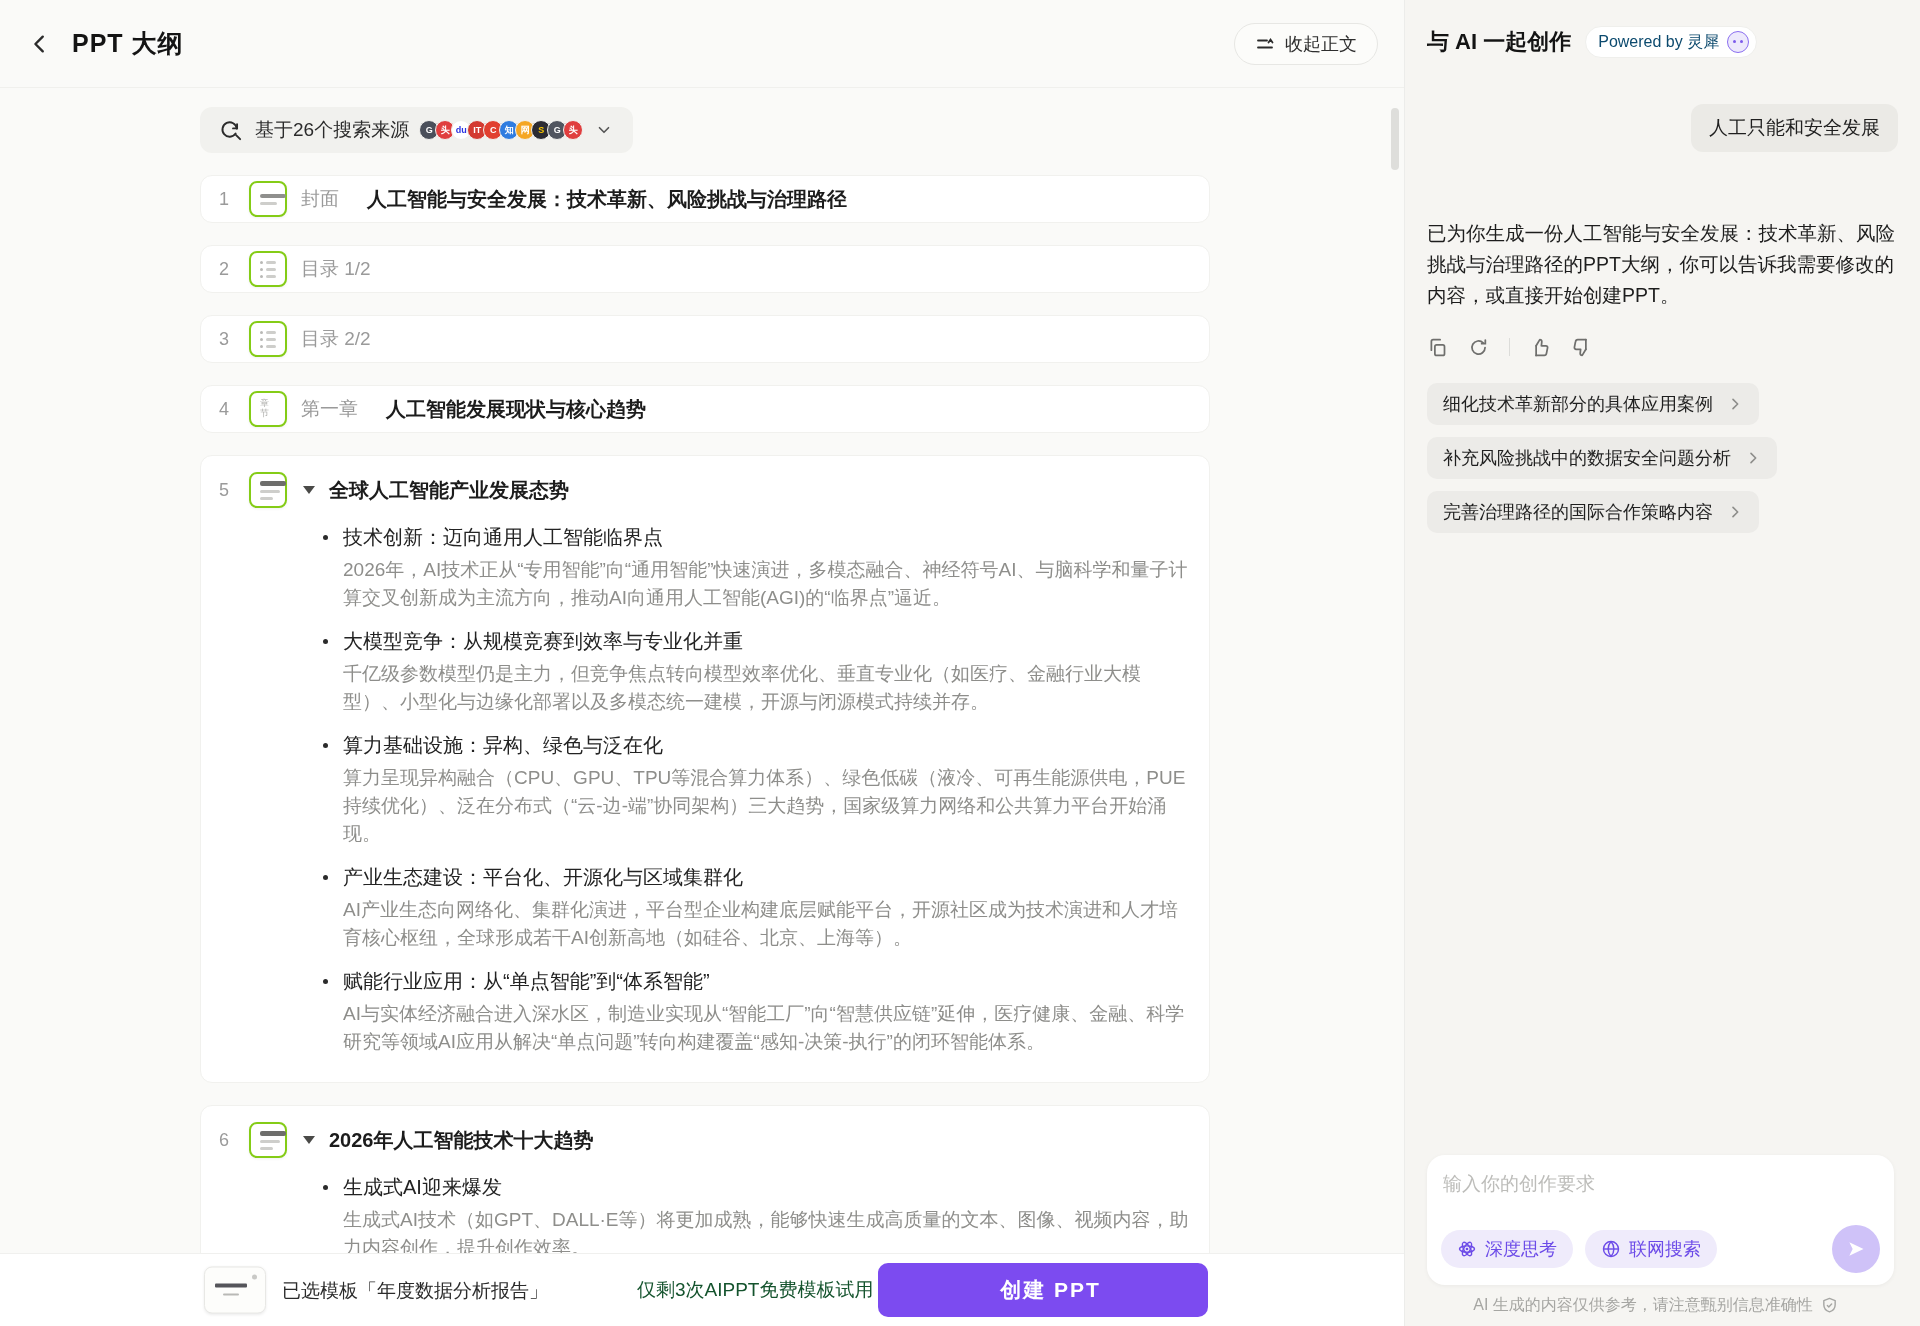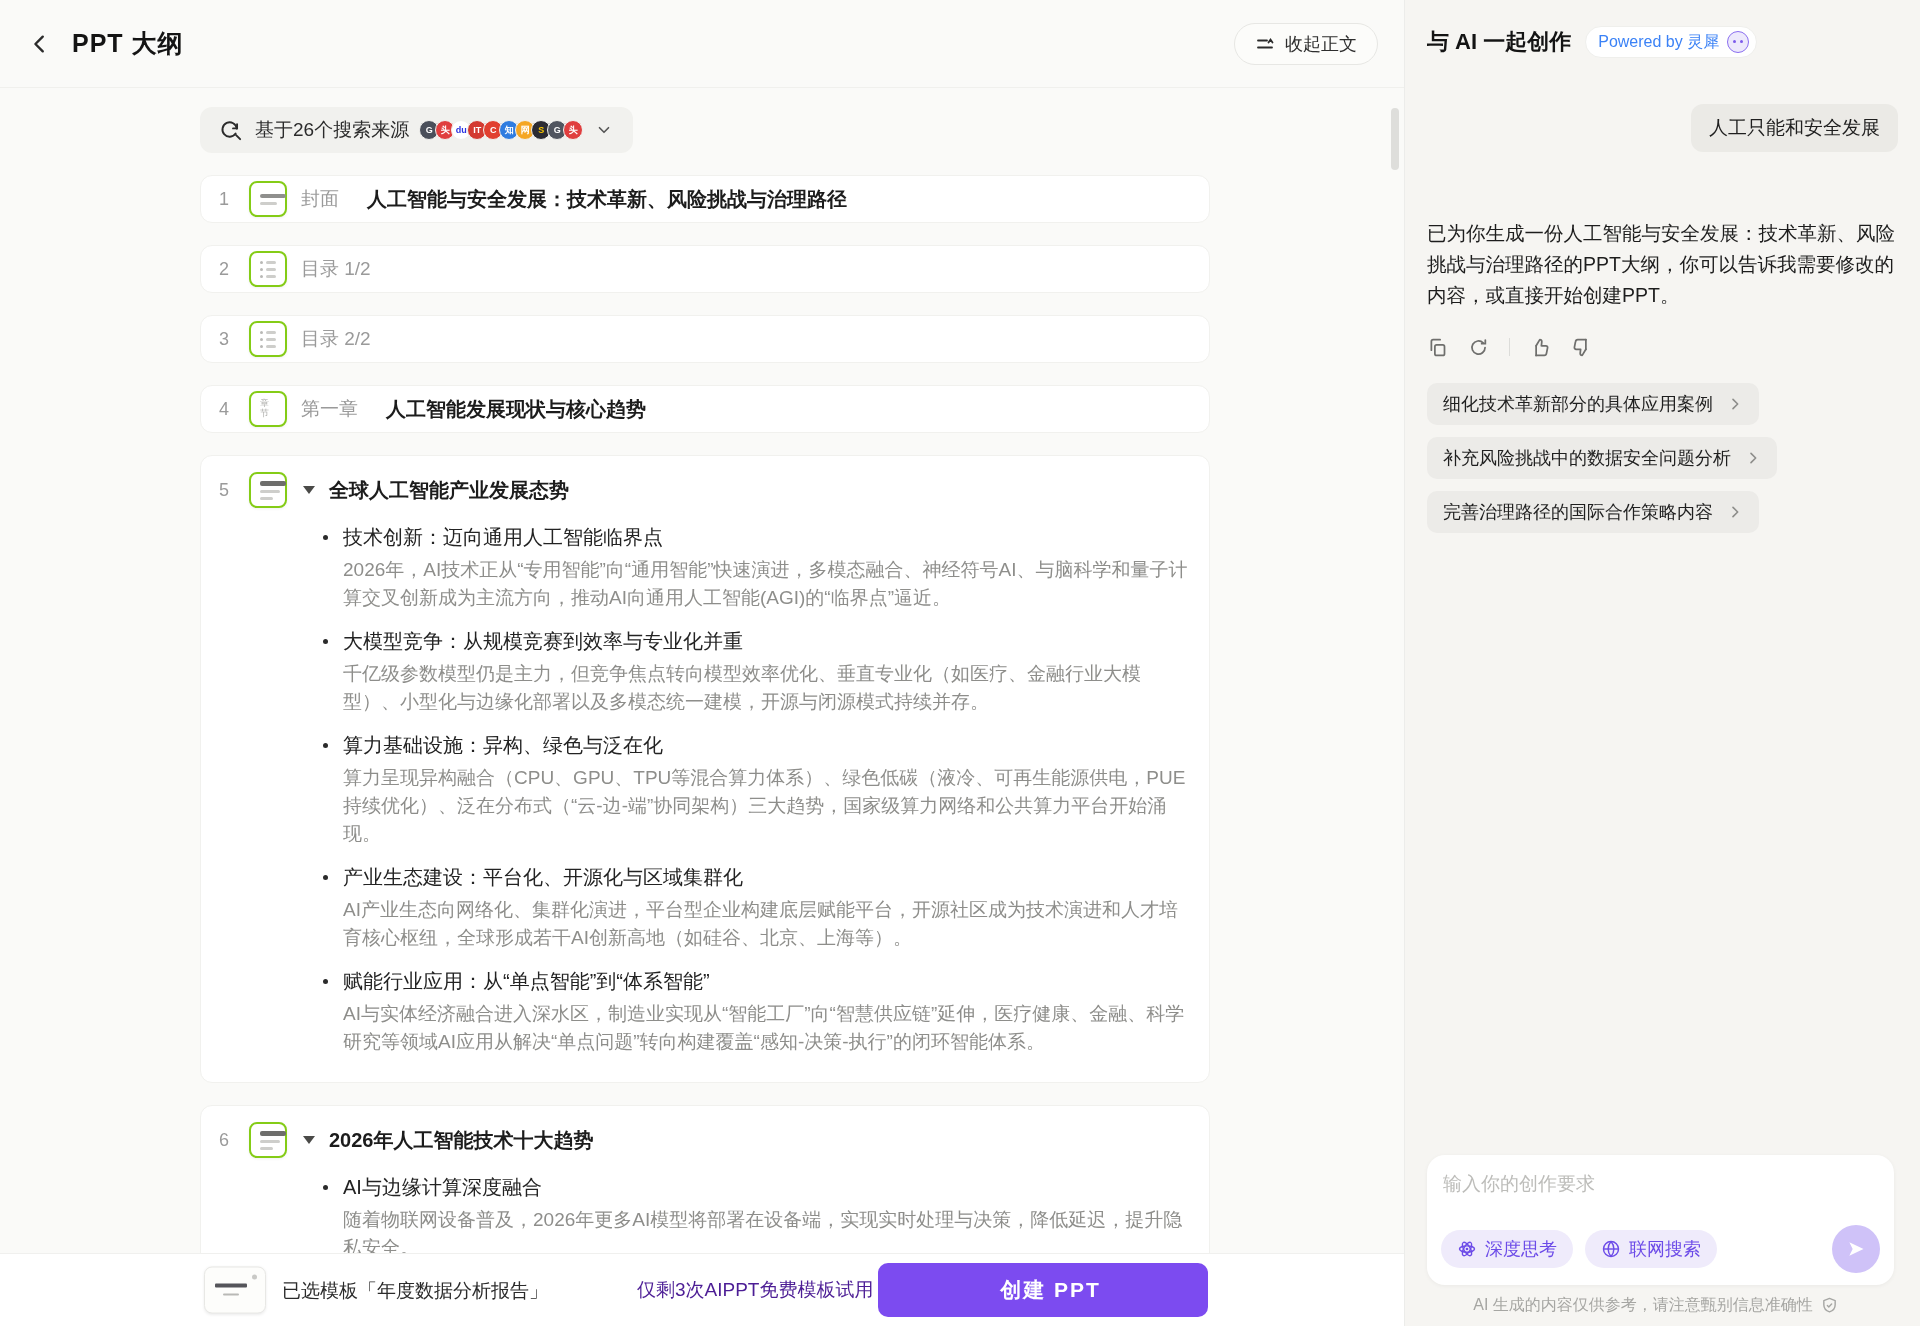--- a/index.html
+++ b/index.html
@@ -48,28 +48,28 @@
   .scroll-thumb { position:absolute; right:5px; top:108px; width:8px; height:62px; background:#DEDEDB; border-radius:4px; z-index:8; cursor:pointer; }
 
   .bottom-bar { position:absolute; left:0; right:0; bottom:0; height:73px; background:#FFFFFF; border-top:1px solid #F0F0EE; z-index:6; }
   .tpl-group { position:absolute; left:204px; top:50%; transform:translateY(-50%); display:flex; align-items:center; cursor:pointer; }
   .tpl-thumb { width:62px; height:47px; border:1px solid #E8E8E5; border-radius:8px; background:#FDFDFB; box-shadow:0 1px 3px rgba(0,0,0,.08); position:relative; flex:none; }
   .tpl-thumb i { position:absolute; display:block; background:#55555A; border-radius:1px; }
   .tpl-thumb .t1 { left:10px; top:16px; width:32px; height:4px; }
   .tpl-thumb .t2 { left:18px; top:26px; width:16px; height:2px; background:#B9B9B6; }
   .tpl-thumb .t3 { right:8px; top:7px; width:5px; height:5px; border-radius:50%; background:#C9C9C6; }
   .tpl-label { margin-left:16px; font-size:19px; color:#2b2b2b; }
-  .trial-note { position:absolute; left:637px; top:50%; transform:translateY(-50%); font-size:19px; color:#4c1d95; }
+  .trial-note { position:absolute; left:637px; top:50%; transform:translateY(-50%); font-size:19px; color:#14532d; }
   .create-btn { position:absolute; left:878px; top:9px; width:330px; height:54px; border-radius:10px; background:var(--accent,#7C4BF0); color:#fff; font-size:21px; font-weight:700; letter-spacing:2px; display:flex; align-items:center; justify-content:center; cursor:pointer; border:none;padding-left:15px; }
 
   
   .right-col { width:515px; height:100%; position:relative; background:#F6F5F2; }
   .chat-header { display:flex; align-items:center; gap:14px; padding:26px 0 0 22px; }
   .chat-title { font-size:22px; font-weight:700; color:#141414; }
-  .powered-badge { display:inline-flex; align-items:center; gap:8px; background:#FFFFFF; border:1px solid #EFEFEC; border-radius:16px; height:32px; padding:0 7px 0 12px; font-size:16px; color:#3b82f6; }
+  .powered-badge { display:inline-flex; align-items:center; gap:8px; background:#FFFFFF; border:1px solid #EFEFEC; border-radius:16px; height:32px; padding:0 7px 0 12px; font-size:16px; color:#0c4a6e; }
   .badge-avatar { width:22px; height:22px; border-radius:50%; background:#EDE9FC; border:1.6px solid #8B6FF0; position:relative; }
   .badge-avatar::before, .badge-avatar::after { content:''; position:absolute; top:8px; width:3px; height:3px; border-radius:50%; background:#7C5BEB; }
   .badge-avatar::before { left:5px; } .badge-avatar::after { right:5px; }
 
   .user-row { display:flex; justify-content:flex-end; margin:46px 22px 0 22px; }
   .user-bubble { background:#EBEAE6; border-radius:12px; padding:11px 18px; font-size:19px; color:#1f1f1f; }
   .ai-reply { margin:66px 22px 0 22px; font-size:19.5px; color:#1d1d1d; line-height:31px; }
   .actions-row { margin:24px 0 0 22px; display:flex; align-items:center; gap:20px; height:24px; }
   .act-btn { display:flex; align-items:center; cursor:pointer; }
   .act-div { width:1px; height:18px; background:#DCDCD9; }
@@ -251,24 +251,20 @@
             <span class="row-num">6</span>
             <span class="mini">
               <i class="bar bold" style="width:26px"></i>
                 <i class="bar" style="width:20px"></i>
                 <i class="bar" style="width:13px"></i>
             </span>
             <span class="tri-btn"></span>
             <span class="section-title">2026年人工智能技术十大趋势</span>
           </div>
           <div class="bullets">
-            <div class="bullet">
-              <div class="bullet-title">AI与边缘计算深度融合</div>
-              <div class="bullet-body">随着物联网设备普及，2026年更多AI模型将部署在设备端，实现实时处理与决策，降低延迟，提升隐私安全。</div>
-            </div>
             <div class="bullet">
               <div class="bullet-title">生成式AI迎来爆发</div>
               <div class="bullet-body">生成式AI技术（如GPT、DALL·E等）将更加成熟，能够快速生成高质量的文本、图像、视频内容，助力内容创作，提升创作效率。</div>
             </div>
           </div>
         </div>
 
       </div>
     </div>
 

